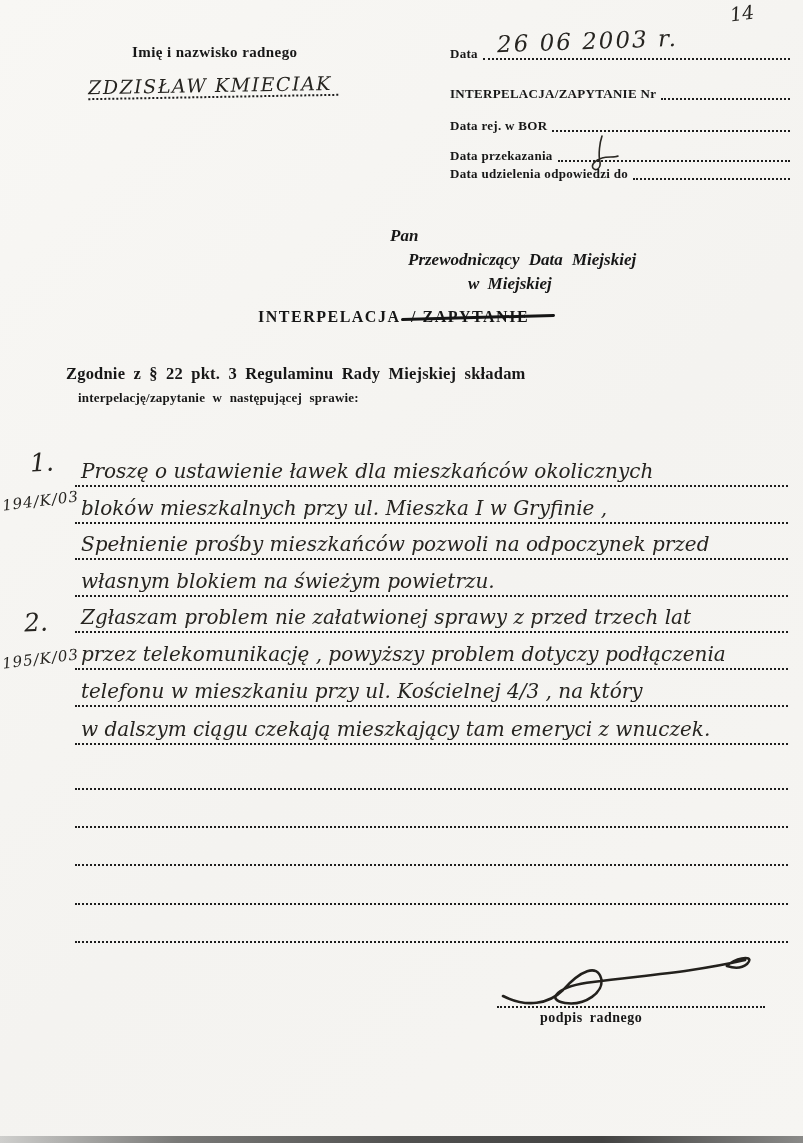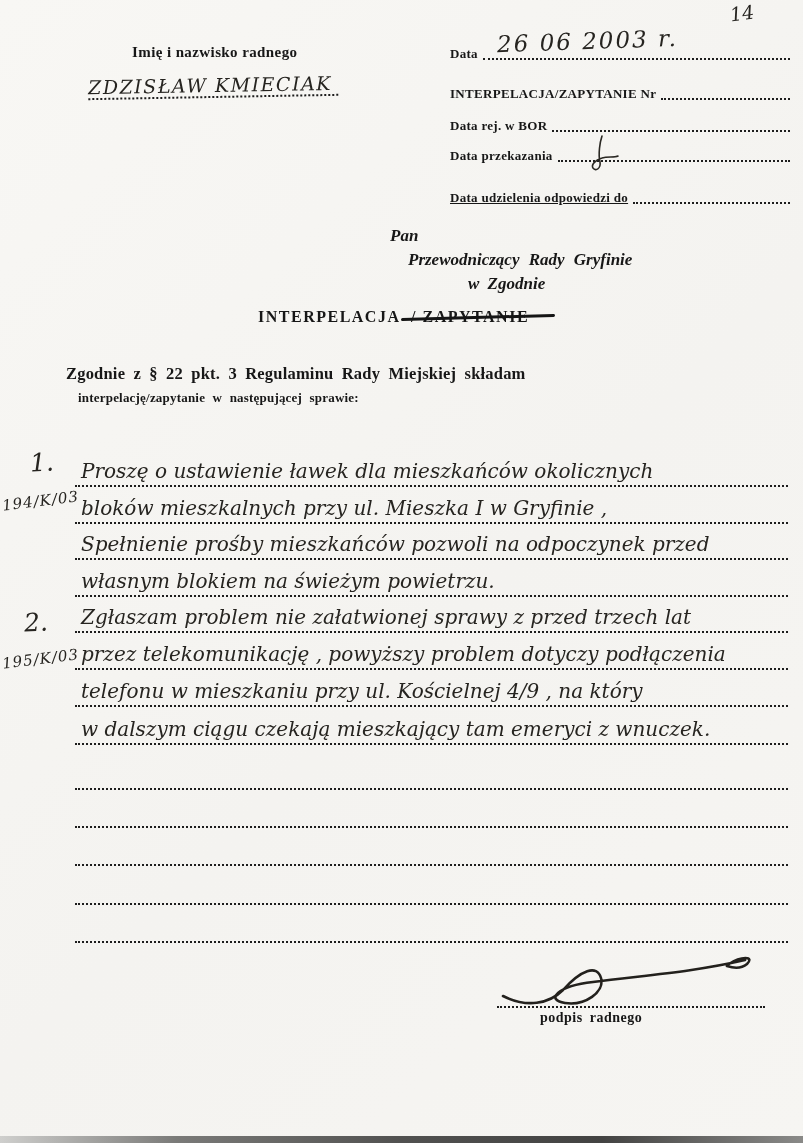--- a/index.html
+++ b/index.html
@@ -79,28 +79,28 @@
 
   <div class="abs field-row printed" style="left:450px;top:118px;width:340px;">
     <span>Data rej. w BOR</span>
     <span class="dots"></span>
   </div>
 
   <svg class="abs" style="left:588px;top:132px;" width="34" height="42" viewBox="0 0 34 42">
     <path d="M14,4 C12,10 10,22 12,30 C13,36 8,40 5,36 C3,33 7,28 14,26 C20,24 26,26 30,24" fill="none" stroke="#2a2823" stroke-width="1.6" stroke-linecap="round"></path>
   </svg>
 
-  <div class="abs field-row printed" style="left:450px;top:190px;width:340px;text-decoration:underline;">
+  <div class="abs field-row printed" style="left:450px;top:166px;width:340px;">
     <span>Data udzielenia odpowiedzi do</span>
     <span class="dots"></span>
   </div>
 
   <div class="abs printed" style="left:390px;top:226px;font-size:17px;font-style:italic;">Pan</div>
-  <div class="abs printed" style="left:408px;top:250px;font-size:17px;font-style:italic;word-spacing:5px;">Przewodniczący Rady Gryfinie</div>
-  <div class="abs printed" style="left:468px;top:274px;font-size:17px;font-style:italic;word-spacing:4px;">w Zgodnie</div>
+  <div class="abs printed" style="left:408px;top:250px;font-size:17px;font-style:italic;word-spacing:5px;">Przewodniczący Data Miejskiej</div>
+  <div class="abs printed" style="left:468px;top:274px;font-size:17px;font-style:italic;word-spacing:4px;">w Miejskiej</div>
 
   <div class="abs printed" style="left:258px;top:308px;font-size:16px;letter-spacing:1.5px;">
     <span>INTERPELACJA</span>
     <span class="struck" style="margin-left:6px;">/ ZAPYTANIE</span>
   </div>
 
   <div class="abs printed" style="left:66px;top:364px;font-size:16.5px;word-spacing:4px;letter-spacing:.2px;">Zgodnie z § 22 pkt. 3 Regulaminu Rady Miejskiej składam</div>
   <div class="abs printed" style="left:78px;top:390px;font-size:13px;word-spacing:4px;letter-spacing:.2px;">interpelację/zapytanie w następującej sprawie:</div>
 
   <div class="abs hw item-number" style="left:30px;top:448px;">1.</div>
@@ -109,21 +109,21 @@
   <div class="hw-line hw" style="top:447px;">Proszę o ustawienie ławek dla mieszkańców okolicznych</div>
   <div class="hw-line hw" style="top:520px;">Spełnienie prośby mieszkańców pozwoli na odpoczynek przed</div>
   <div class="hw-line hw" style="top:484px;">bloków mieszkalnych przy ul. Mieszka I w Gryfinie ,</div>
   <div class="hw-line hw" style="top:557px;">własnym blokiem na świeżym powietrzu.</div>
 
   <div class="abs hw item-number" style="left:24px;top:608px;">2.</div>
   <div class="abs hw margin-note" style="left:2px;top:650px;">195/K/03</div>
 
   <div class="hw-line hw" style="top:630px;">przez telekomunikację , powyższy problem dotyczy podłączenia</div>
   <div class="hw-line hw" style="top:593px;">Zgłaszam problem nie załatwionej sprawy z przed trzech lat</div>
-  <div class="hw-line hw" style="top:667px;">telefonu w mieszkaniu przy ul. Kościelnej 4/9 , na który</div>
+  <div class="hw-line hw" style="top:667px;">telefonu w mieszkaniu przy ul. Kościelnej 4/3 , na który</div>
   <div class="hw-line hw" style="top:705px;">w dalszym ciągu czekają mieszkający tam emeryci z wnuczek.</div>
 
   <div class="hw-line" style="top:750px;"></div>
   <div class="hw-line" style="top:788px;"></div>
   <div class="hw-line" style="top:826px;"></div>
   <div class="hw-line" style="top:865px;"></div>
   <div class="hw-line" style="top:903px;"></div>
 
   <svg class="abs" style="left:497px;top:948px;" width="280" height="64" viewBox="0 0 280 64">
     <path d="M6,48 C30,60 52,56 66,42 C84,22 100,16 104,30 C108,44 88,58 68,55

